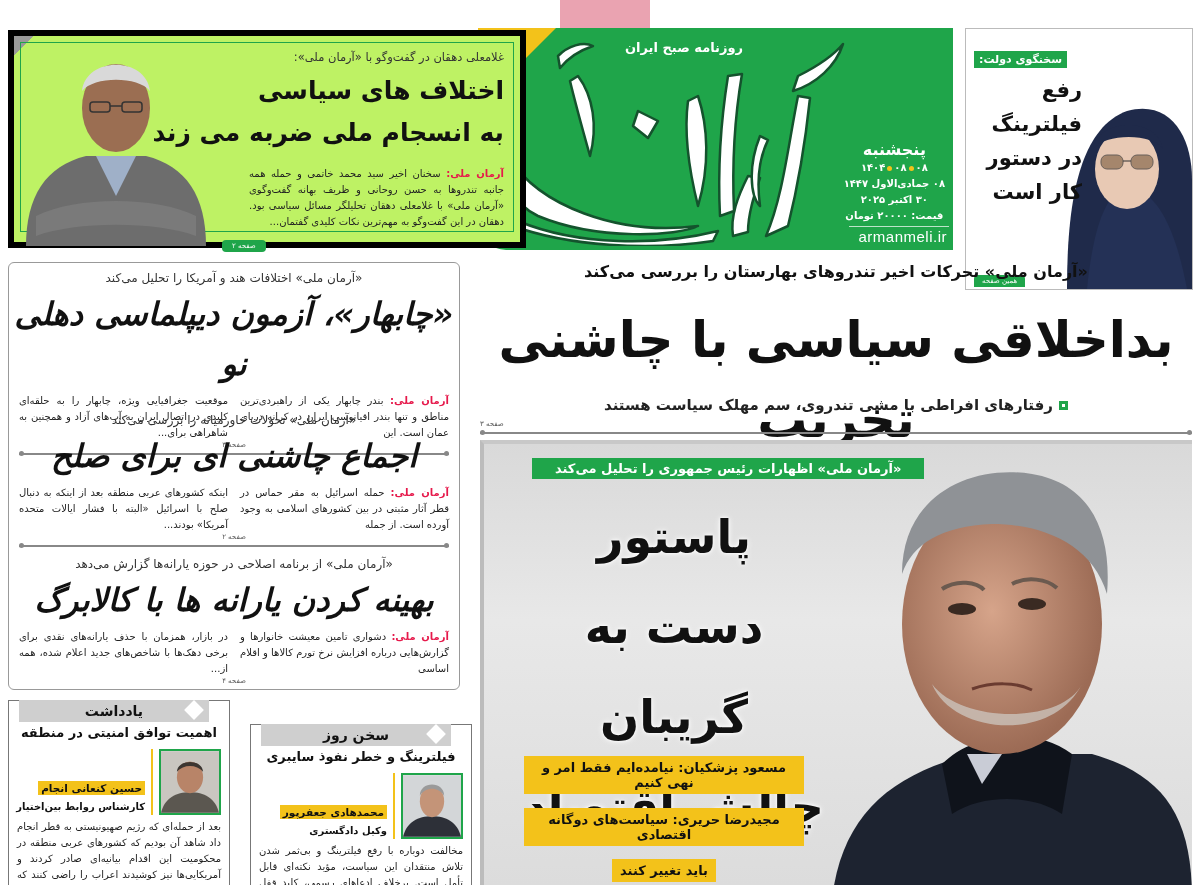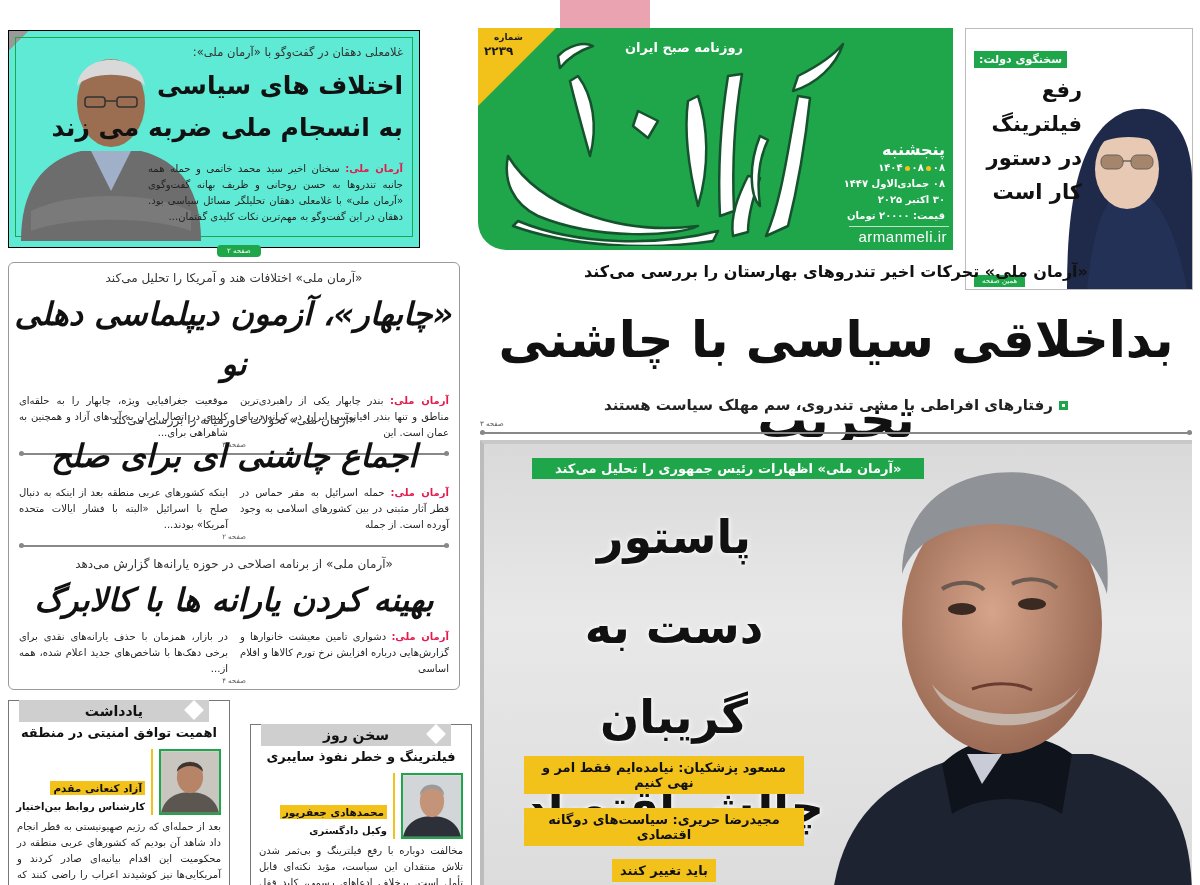--- a/index.html
+++ b/index.html
@@ -8,37 +8,37 @@
 
   .abs { position: absolute; }
 
   
   .masthead { left: 478px; top: 28px; width: 475px; height: 222px; background: #1fa54a; border-radius: 0 0 0 28px; overflow: hidden; }
   .mast-logo { position: absolute; left: 20px; top: 8px; width: 360px; height: 210px; }
   .mast-tagline { position: absolute; right: 210px; top: 12px; color: #fff; font-size: 13px; font-weight: bold; }
   .issue-badge { position: absolute; left: 0; top: 0; width: 78px; height: 78px; background: #f3c21a; clip-path: polygon(0 0, 100% 0, 0 100%); }
   .issue-label { position: absolute; left: 16px; top: 4px; font-size: 9px; font-weight: bold; color: #1a1a1a; }
   .issue-num { position: absolute; left: 6px; top: 16px; font-size: 12px; font-weight: bold; color: #1a1a1a; direction: ltr; }
-  .mast-date { position: absolute; right: 8px; top: 112px; color: #fff; text-align: right; margin-left: 28px; }
+  .mast-date { position: absolute; right: 8px; top: 112px; color: #fff; text-align: center; margin-left: 28px; }
   .mast-day { font-size: 16px; font-weight: bold; line-height: 20px; }
   .mast-line { font-size: 10px; font-weight: bold; line-height: 16px; }
   .mast-dot { display: inline-block; width: 5px; height: 5px; background: #f3c21a; border-radius: 50%; margin: 0 2px; vertical-align: middle; }
   .mast-divider { position: absolute; right: 4px; top: 198px; width: 100px; height: 1px; background: rgba(255,255,255,.7); }
   .mast-url { position: absolute; right: 6px; top: 200px; color: #fff; font-family: "Liberation Sans", sans-serif; font-size: 15px; letter-spacing: .5px; direction: ltr; }
   .pink-tab { left: 560px; top: 0; width: 90px; height: 30px; background: #eaa3b1; }
 
   
   .tr-box { left: 965px; top: 28px; width: 228px; height: 262px; border: 1px solid #bbb; background: #fff; overflow: hidden; }
   .tr-photo { position: absolute; right: 0; bottom: 0; width: 135px; height: 200px; }
   .tr-kicker { position: absolute; left: 8px; top: 22px; background: #1fa54a; color: #fff; font-size: 11px; font-weight: bold; padding: 2px 5px; }
   .tr-headline { position: absolute; left: 6px; top: 44px; width: 110px; font-size: 21px; font-weight: bold; line-height: 34px; text-align: right; color: #111; }
   .tr-page { position: absolute; left: 8px; bottom: 2px; background: #1fa54a; color: #fff; font-size: 7px; padding: 2px 8px; border-radius: 4px 4px 0 0; }
 
   
-  .tl-box { left: 8px; top: 30px; width: 412px; height: 218px; border: 1px solid #000000; background: #5eead4; }
+  .tl-box { left: 8px; top: 30px; width: 518px; height: 218px; border: 6px solid #000000; background: #bef264; }
   .tl-inner { position: absolute; left: 6px; top: 6px; right: 6px; bottom: 10px; border: 1.5px solid #1fa54a; }
   .tl-photo { position: absolute; left: 12px; top: 10px; width: 180px; height: 200px; }
   .tl-kicker { position: absolute; right: 16px; top: 14px; font-size: 11.5px; color: #333; }
   .tl-headline { position: absolute; right: 16px; top: 34px; font-size: 25px; font-weight: bold; line-height: 42px; text-align: right; color: #111; }
   .tl-body { position: absolute; right: 16px; top: 130px; width: 255px; font-size: 10px; line-height: 16px; color: #222; text-align: justify; }
   .src { color: #e6194b; font-weight: bold; }
   .tl-page { position: absolute; left: 208px; bottom: -10px; background: #1fa54a; color: #fff; font-size: 7px; padding: 2px 10px; border-radius: 4px; }
   .fold-tl { position: absolute; left: 0; top: 0; width: 20px; height: 20px; background: linear-gradient(135deg, #999 50%, transparent 50%); }
 
   
@@ -247,21 +247,21 @@
     <span class="col-head-dia"></span>
   </div>
   <div class="col-title">اهمیت توافق امنیتی در منطقه</div>
   <svg class="col-photo" viewBox="0 0 62 66">
     <rect width="62" height="66" fill="#c9c6c0"></rect>
     <path d="M0 66 C4 50 16 44 31 44 C46 44 58 50 62 66 Z" fill="#5b5750"></path>
     <ellipse cx="31" cy="28" rx="14" ry="17" fill="#b88468"></ellipse>
     <path d="M17 22 C18 8 44 8 45 22 C38 14 24 14 17 22 Z" fill="#3c3631"></path>
   </svg>
   <div class="col-bar"></div>
-  <span class="col-author">آزاد کنعانی مقدم</span>
+  <span class="col-author">حسین کنعانی انجام</span>
   <span class="col-role">کارشناس روابط بین‌اختیار</span>
   <div class="col-body">بعد از حمله‌ای که رژیم صهیونیستی به قطر انجام داد شاهد آن بودیم که کشورهای عربی منطقه در محکومیت این اقدام بیانیه‌ای صادر کردند و آمریکایی‌ها نیز کوشیدند اعراب را راضی کنند که این...</div>
 </div>
 
 <div class="abs col-box" style="left:250px;margin-top:24px;">
   <div class="col-head">
     <span>سخن روز</span>
     <span class="col-head-dia"></span>
   </div>
   <div class="col-title">فیلترینگ و خطر نفوذ سایبری</div>

